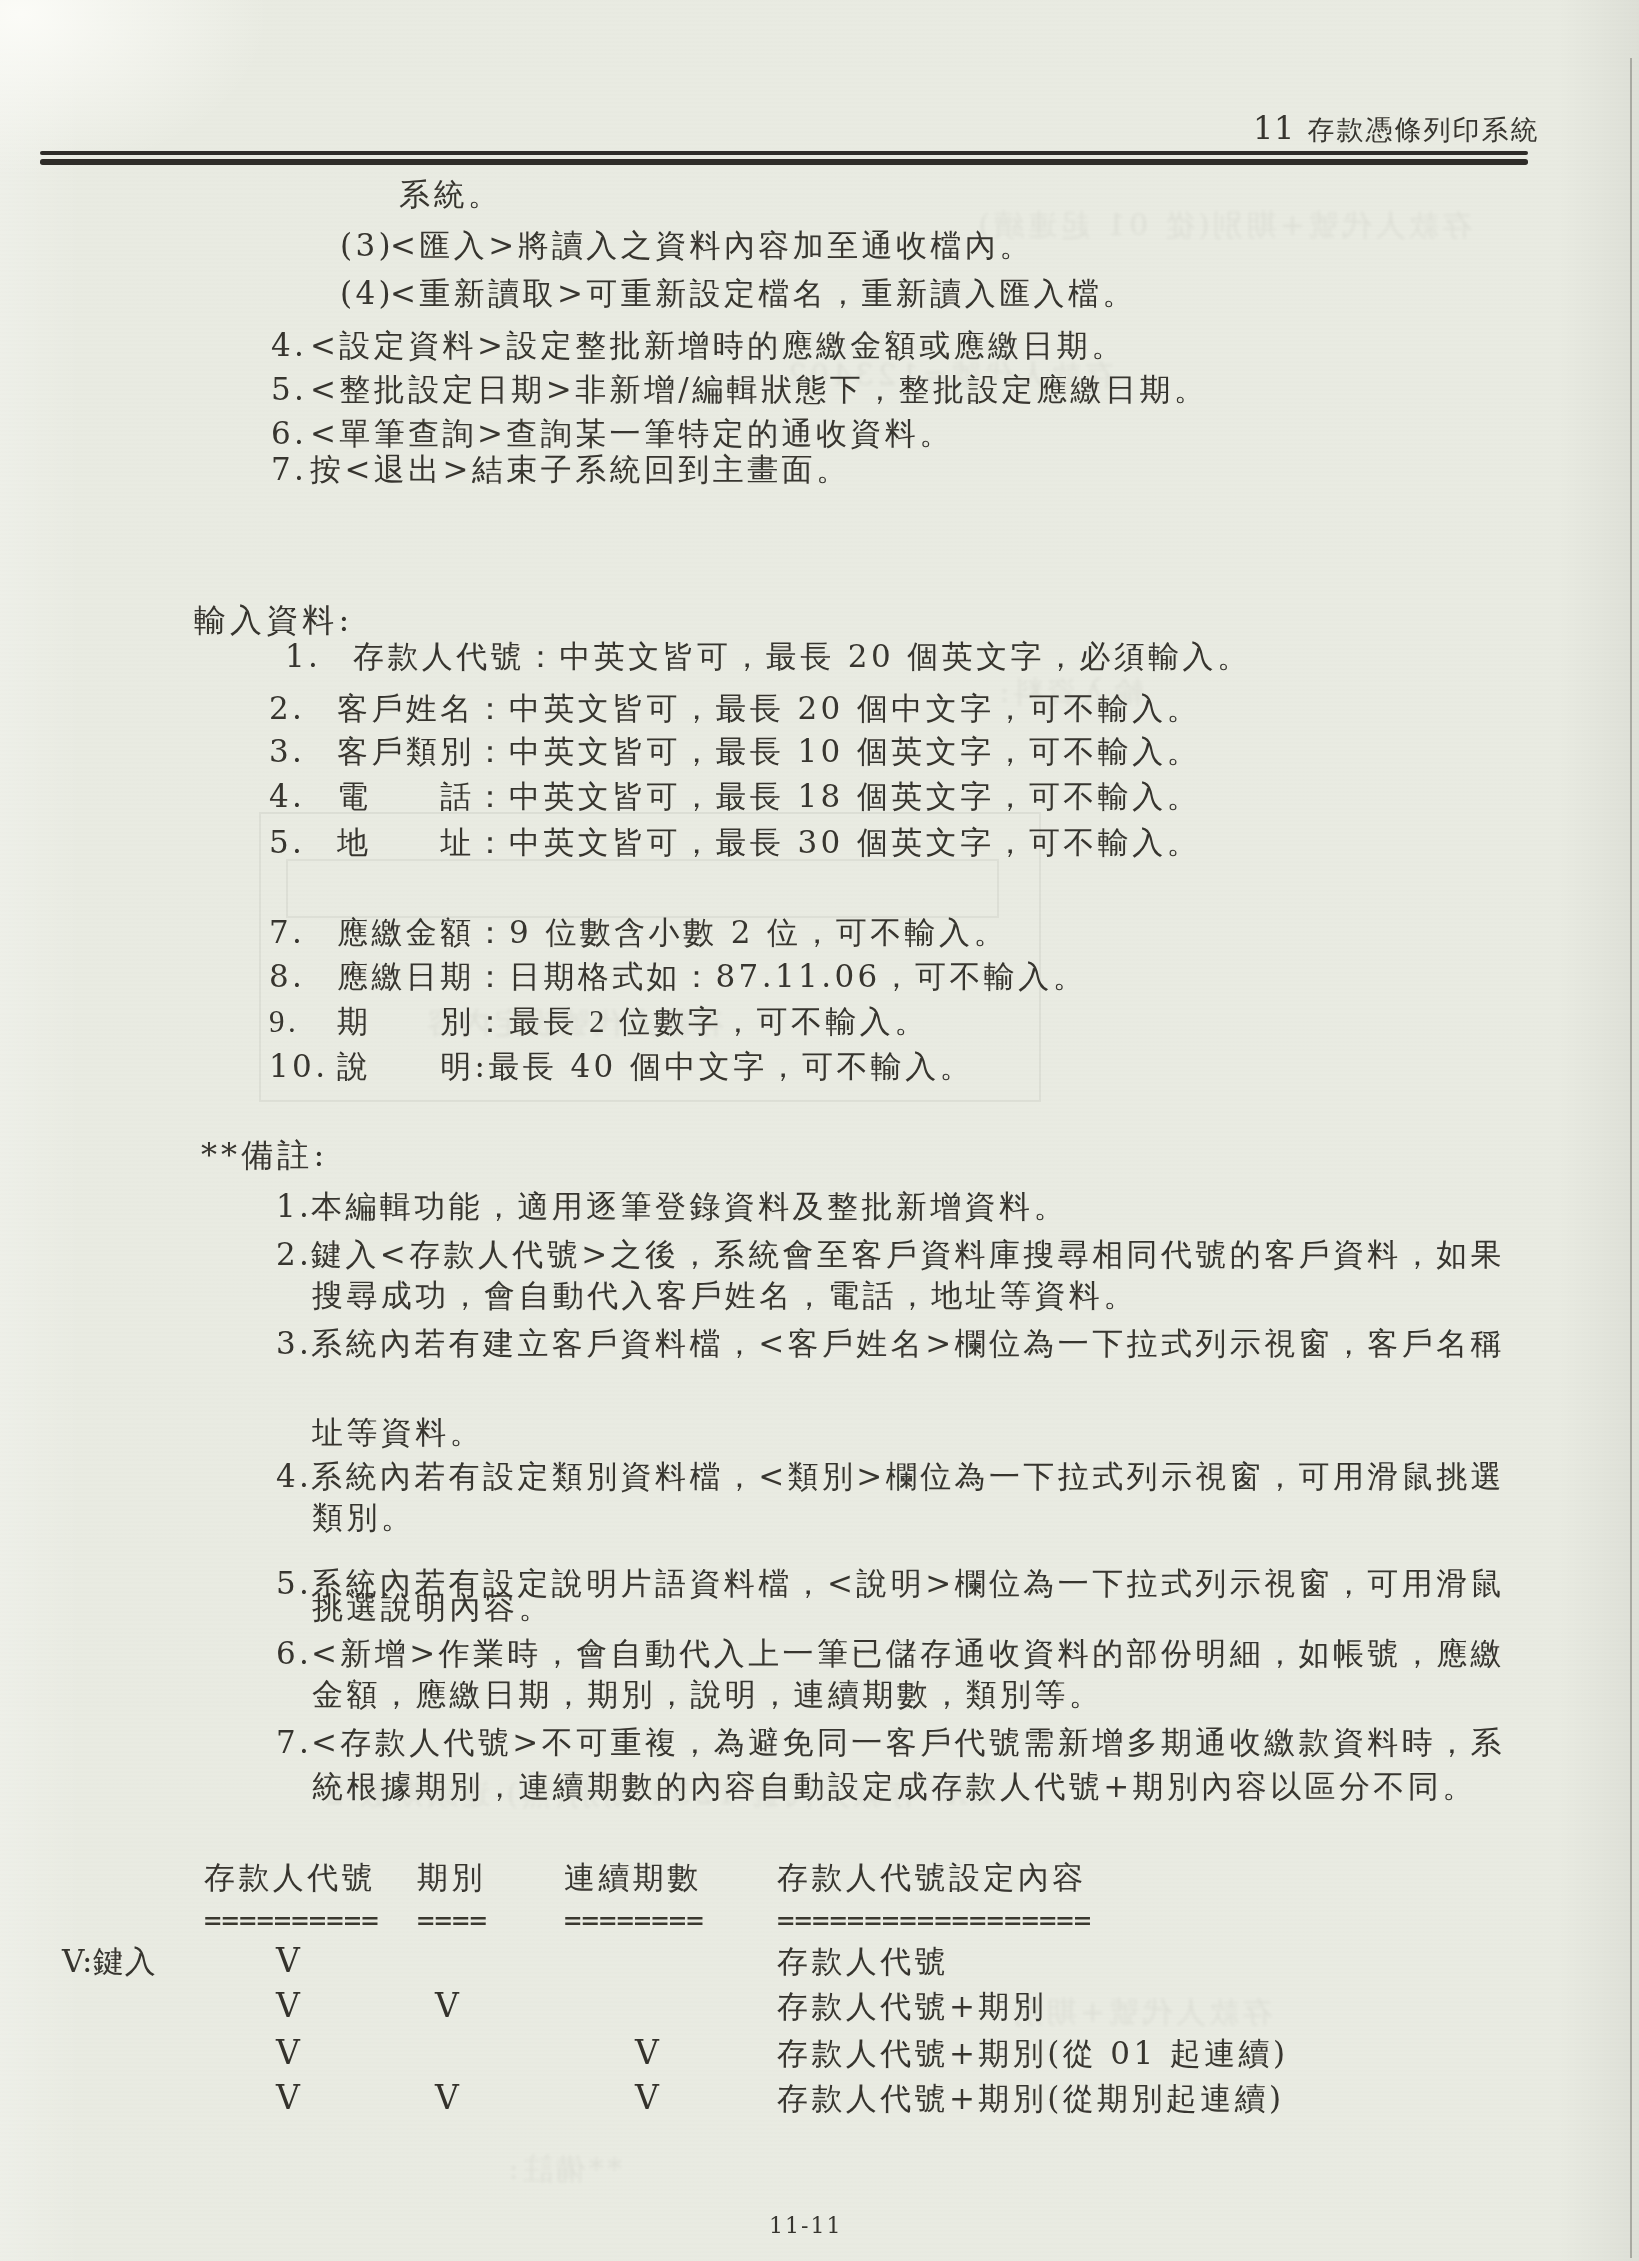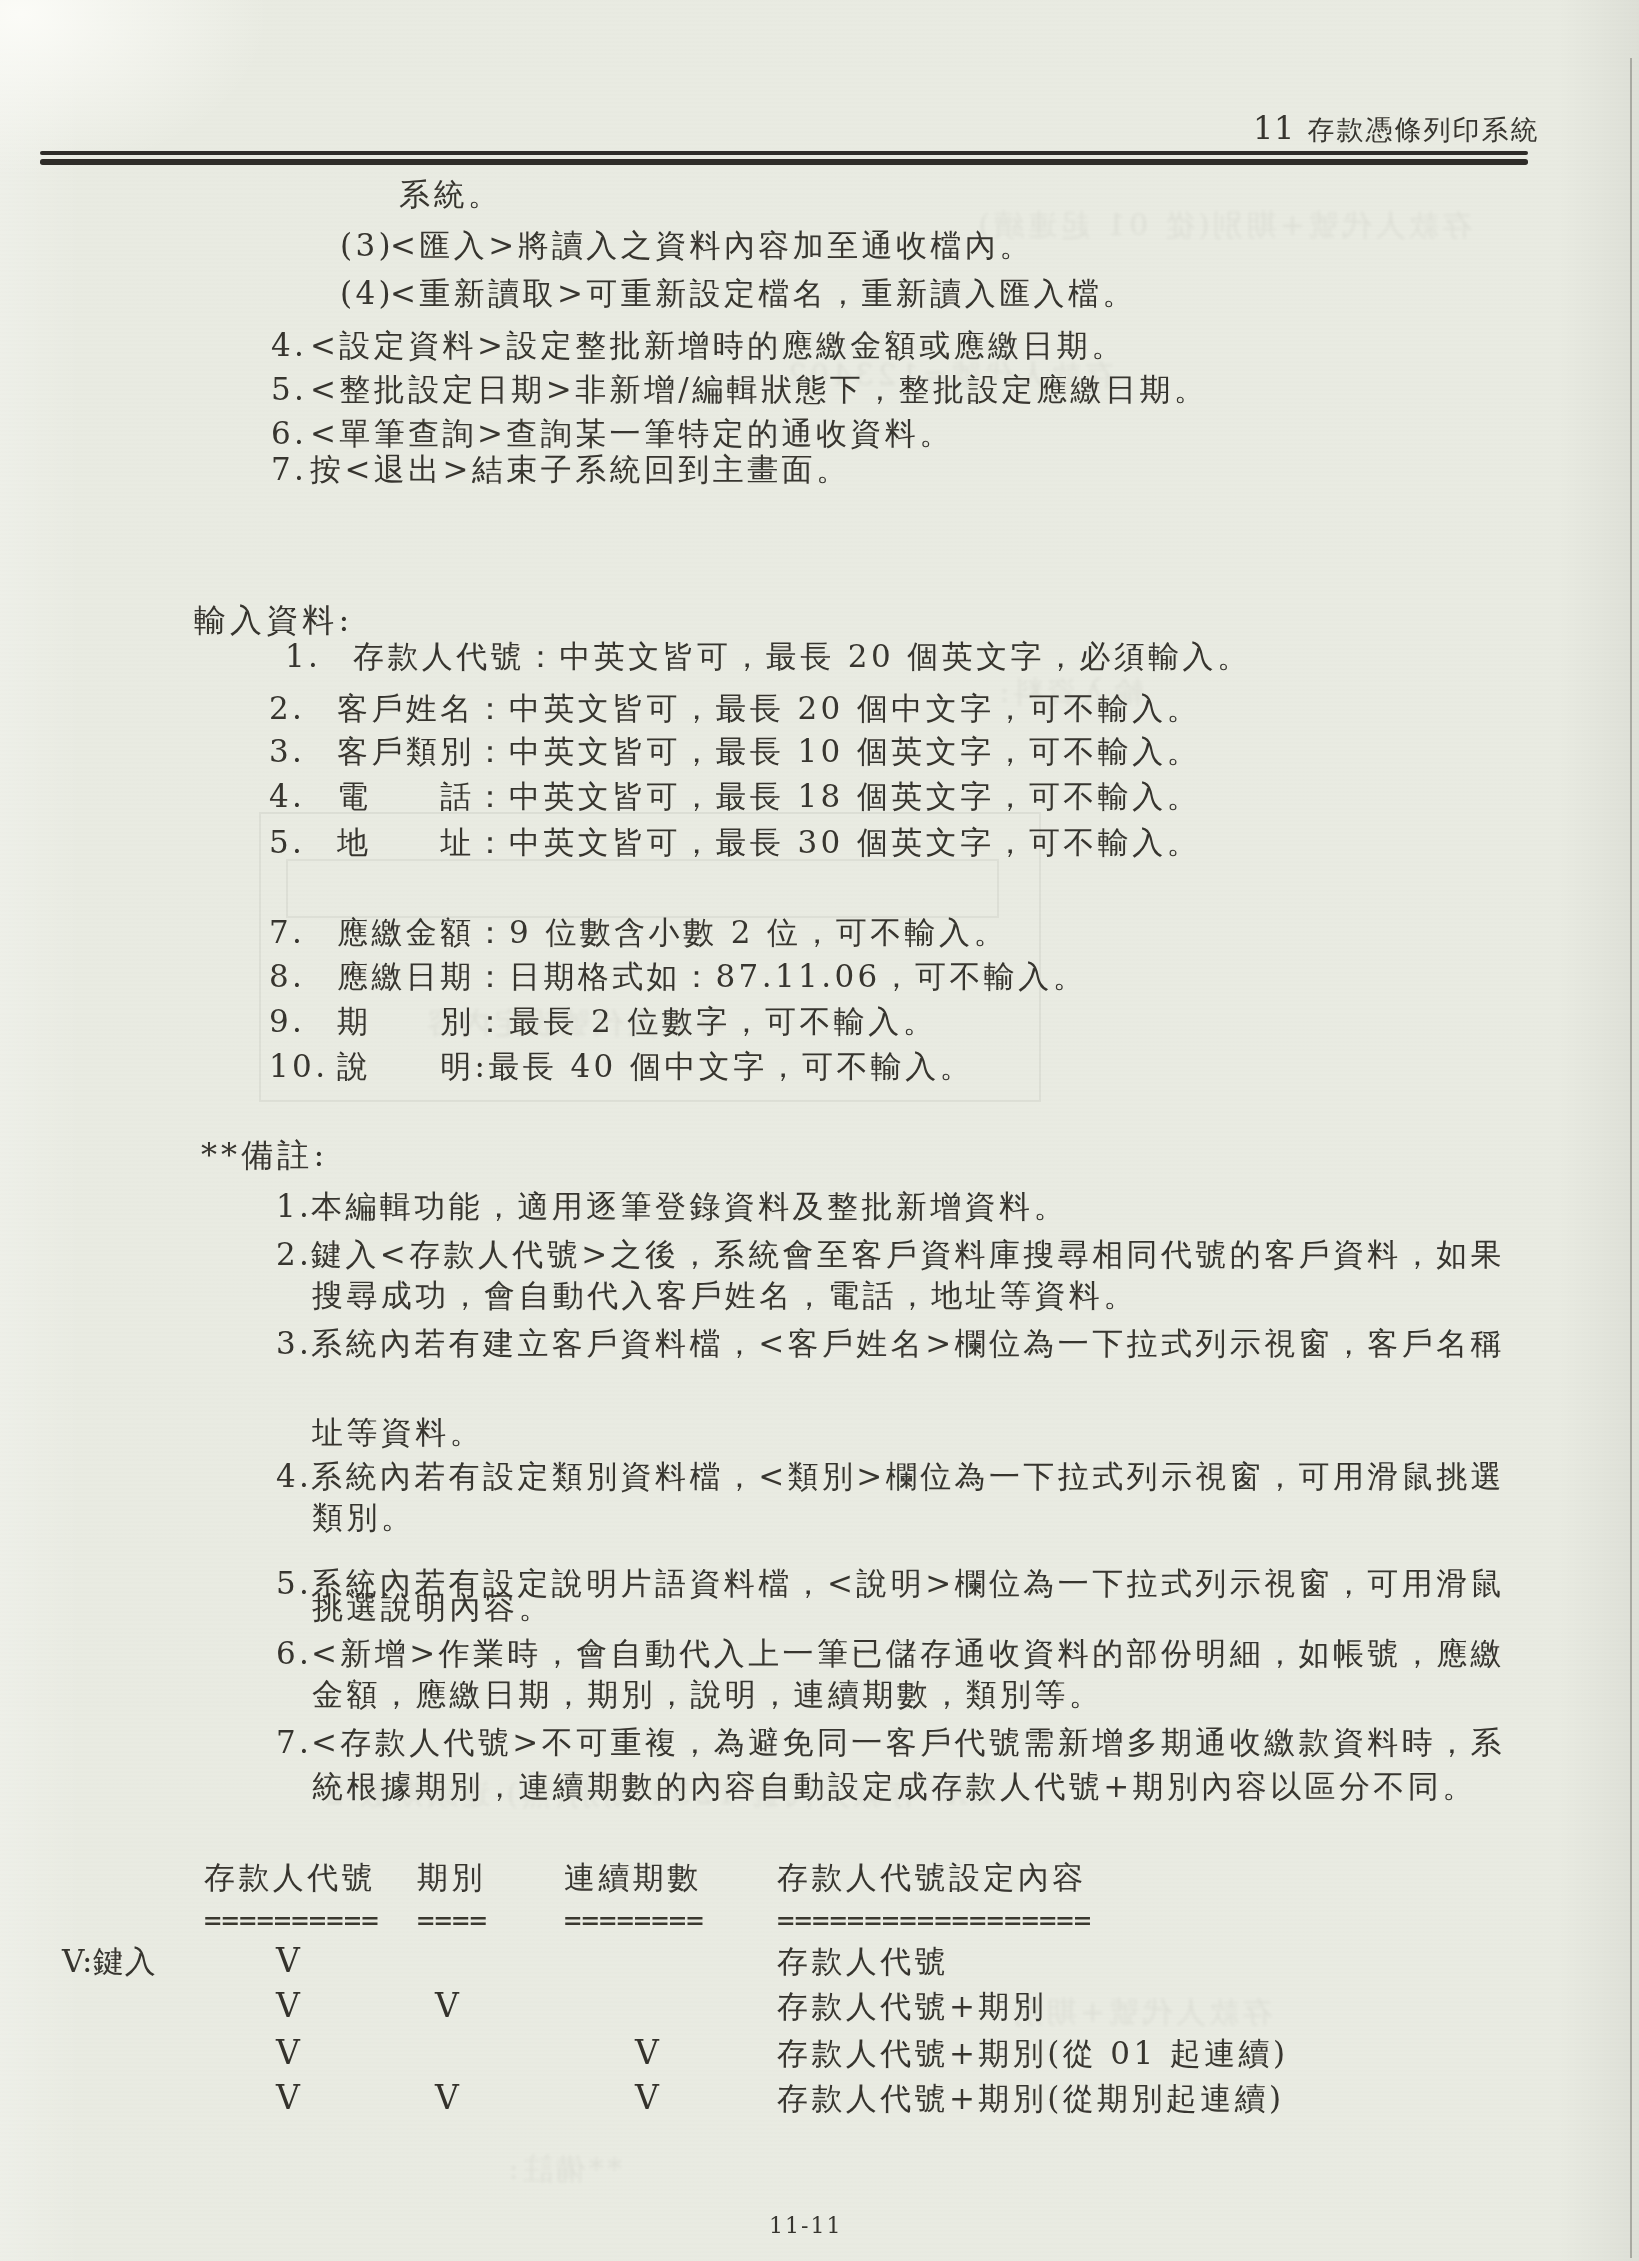--- a/index.html
+++ b/index.html
@@ -71,21 +71,21 @@
 
   <div class="line section-title" style="left:194px;top:599px;">輸入資料:</div>
 
   <div class="line" style="left:274px;top:636px;margin-left:11px;"><span class="num num-input">1.</span><span>存款人代號：中英文皆可，最長 20 個英文字，必須輸入。</span></div>
   <div class="line" style="left:269px;top:688px;"><span class="num num-input">2.</span><span>客戶姓名：中英文皆可，最長 20 個中文字，可不輸入。</span></div>
   <div class="line" style="left:269px;top:731px;"><span class="num num-input">3.</span><span>客戶類別：中英文皆可，最長 10 個英文字，可不輸入。</span></div>
   <div class="line" style="left:269px;top:776px;"><span class="num num-input">4.</span><span>電　　話：中英文皆可，最長 18 個英文字，可不輸入。</span></div>
   <div class="line" style="left:269px;top:822px;"><span class="num num-input">5.</span><span>地　　址：中英文皆可，最長 30 個英文字，可不輸入。</span></div>
   <div class="line" style="left:269px;top:912px;"><span class="num num-input">7.</span><span>應繳金額：9 位數含小數 2 位，可不輸入。</span></div>
   <div class="line" style="left:269px;top:956px;"><span class="num num-input">8.</span><span>應繳日期：日期格式如：87.11.06，可不輸入。</span></div>
-  <div class="line" style="left:269px;top:1001px;"><span class="num num-input">9.</span><span>期　　別：最長 2 位數字，可不輸入。</span></div>
+  <div class="line" style="left:269px;top:1001px;font-family:Liberation Serif, serif;"><span class="num num-input">9.</span><span>期　　別：最長 2 位數字，可不輸入。</span></div>
   <div class="line" style="left:269px;top:1046px;"><span class="num num-input">10.</span><span>說　　明:最長 40 個中文字，可不輸入。</span></div>
 
   <div class="line section-title" style="left:201px;top:1134px;">**備註:</div>
 
   <div class="line" style="left:276px;top:1186px;"><span class="num num-note">1.</span><span>本編輯功能，適用逐筆登錄資料及整批新增資料。</span></div>
   <div class="line" style="left:276px;top:1234px;"><span class="num num-note">2.</span><span>鍵入&lt;存款人代號&gt;之後，系統會至客戶資料庫搜尋相同代號的客戶資料，如果</span></div>
   <div class="line" style="left:312px;top:1275px;"><span>搜尋成功，會自動代入客戶姓名，電話，地址等資料。</span></div>
   <div class="line" style="left:276px;top:1323px;"><span class="num num-note">3.</span><span>系統內若有建立客戶資料檔，&lt;客戶姓名&gt;欄位為一下拉式列示視窗，客戶名稱</span></div>
   <div class="line" style="left:312px;top:1412px;"><span>址等資料。</span></div>
   <div class="line" style="left:276px;top:1456px;"><span class="num num-note">4.</span><span>系統內若有設定類別資料檔，&lt;類別&gt;欄位為一下拉式列示視窗，可用滑鼠挑選</span></div>

